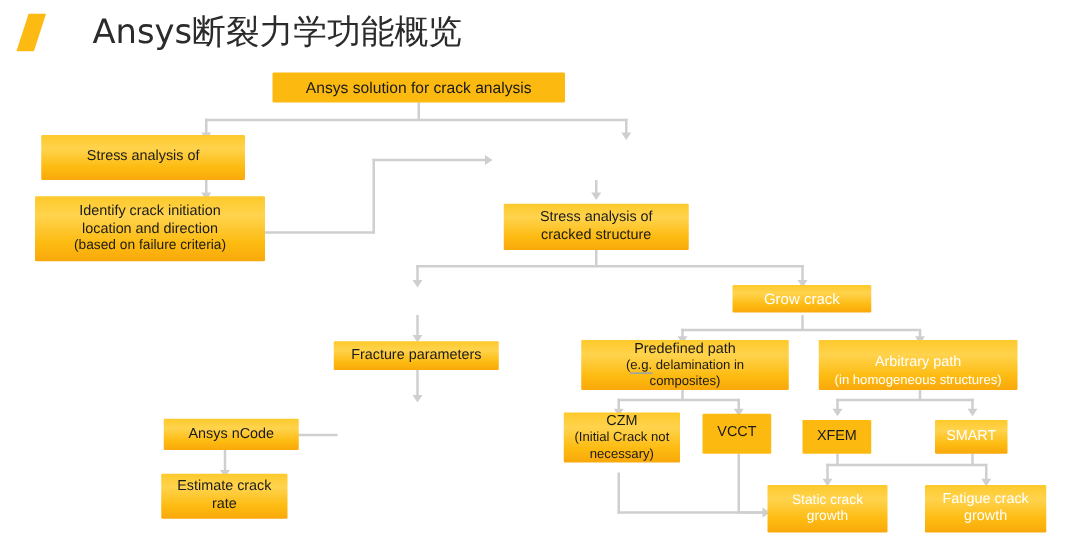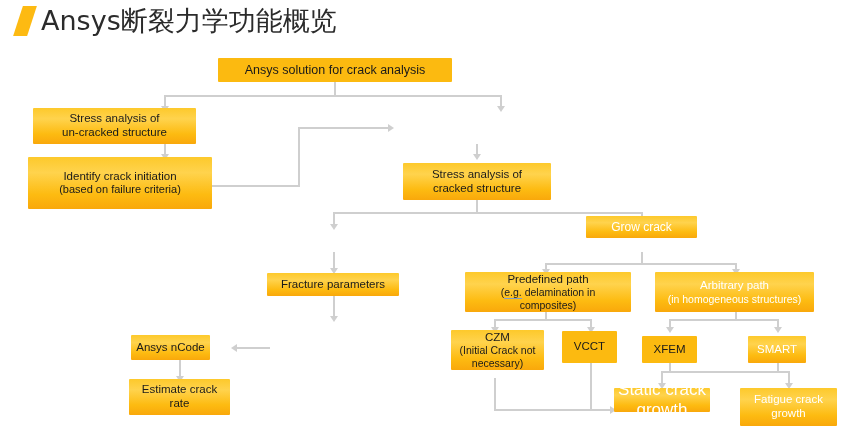--- a/index.html
+++ b/index.html
@@ -13,22 +13,23 @@
     height:434px;
     background:#ffffff;
     overflow:hidden;
   }
 
   
   #title-row{
     position:absolute;
     left:18px; top:6px;
     display:flex;
-    align-items:flex-start;
+    align-items:center;
     height:40px;
+    gap:33px;
   }
   #title-slash{
     width:14px;height:30px;
     background:#FDBA12;
     transform:skewX(-18deg);
     margin-right:9px;
     flex:0 0 auto;
   }
   #title-text{
     font-size:27px;
@@ -179,62 +180,62 @@
   <div class="arrow down" style="left:658px;top:383px;"></div>
   <div class="ln v" style="left:788px;top:371px;height:14px;"></div>
   <div class="arrow down" style="left:785px;top:383px;"></div>
 
   <div class="box sty-flat" style="left:218px;top:58px;width:234px;height:24px;font-size:12.5px;">
     <span class="l1">Ansys solution for crack analysis</span>
   </div>
 
   <div class="box sty-grad" style="left:33px;top:108px;width:163px;height:36px;font-size:11.5px;">
     <span class="l1">Stress analysis of</span>
-    <span class="l1">un-cracked structure</span>
   </div>
 
   <div class="box sty-grad" style="left:28px;top:157px;width:184px;height:52px;font-size:11.5px;">
     <span class="l1">Identify crack initiation</span>
+    <span class="l1">location and direction</span>
     <span class="l2" style="font-size:11px;">(based on failure criteria)</span>
   </div>
 
 
   <div class="box sty-grad" style="left:403px;top:163px;width:148px;height:37px;font-size:11.5px;">
     <span class="l1">Stress analysis of</span>
     <span class="l1">cracked structure</span>
   </div>
 
 
   <div class="box sty-grad" style="left:267px;top:273px;width:132px;height:23px;font-size:11.5px;">
     <span class="l1">Fracture parameters</span>
   </div>
 
 
-  <div class="box sty-grad" style="left:131px;top:335px;width:79px;height:25px;font-size:11.5px;">
+  <div class="box sty-grad" style="left:131px;top:335px;width:108px;height:25px;font-size:11.5px;">
     <span class="l1">Ansys nCode</span>
   </div>
 
   <div class="box sty-grad" style="left:129px;top:379px;width:101px;height:36px;font-size:11.5px;">
     <span class="l1">Estimate crack</span>
     <span class="l1">rate</span>
   </div>
 
-  <div class="box sty-grad-w" style="left:586px;top:216px;width:111px;height:22px;font-size:12px;">
+  <div class="box sty-grad-w" style="left:586px;top:228px;width:111px;height:22px;font-size:12px;">
     <span class="l1">Grow crack</span>
   </div>
 
   <div class="box sty-grad" style="left:465px;top:272px;width:166px;height:40px;font-size:11.5px;">
     <span class="l1">Predefined path</span>
     <span class="l2" style="font-size:10.5px;">
       <span>(</span><span class="sub-under">e.g.</span><span> delamination in</span>
     </span>
     <span class="l2" style="font-size:10.5px;">composites)</span>
   </div>
 
-  <div class="box sty-grad-w" style="left:655px;top:272px;width:159px;height:40px;font-size:11.5px;">
+  <div class="box sty-grad-w" style="left:655px;top:272px;width:159px;height:40px;font-size:11.5px;justify-content:flex-end;">
     <span class="l1">Arbitrary path</span>
     <span class="l2" style="font-size:10.5px;">(in homogeneous structures)</span>
   </div>
 
   <div class="box sty-grad" style="left:451px;top:330px;width:93px;height:40px;font-size:11.5px;">
     <span class="l1">CZM</span>
     <span class="l2" style="font-size:10.5px;">(Initial Crack not</span>
     <span class="l2" style="font-size:10.5px;">necessary)</span>
   </div>
 
@@ -243,21 +244,21 @@
   </div>
 
   <div class="box sty-flat" style="left:642px;top:336px;width:55px;height:27px;font-size:11.5px;">
     <span class="l1">XFEM</span>
   </div>
 
   <div class="box sty-grad-w" style="left:748px;top:336px;width:58px;height:27px;font-size:11.5px;">
     <span class="l1">SMART</span>
   </div>
 
-  <div class="box sty-grad-w" style="left:614px;top:388px;width:96px;height:24px;font-size:17px;">
+  <div class="box sty-grad-w" style="left:614px;top:388px;width:96px;height:38px;font-size:11px;">
     <span class="l1">Static crack</span>
     <span class="l1">growth</span>
   </div>
 
   <div class="box sty-grad-w" style="left:740px;top:388px;width:97px;height:38px;font-size:11.5px;">
     <span class="l1">Fatigue crack</span>
     <span class="l1">growth</span>
   </div>
 
 </div>

